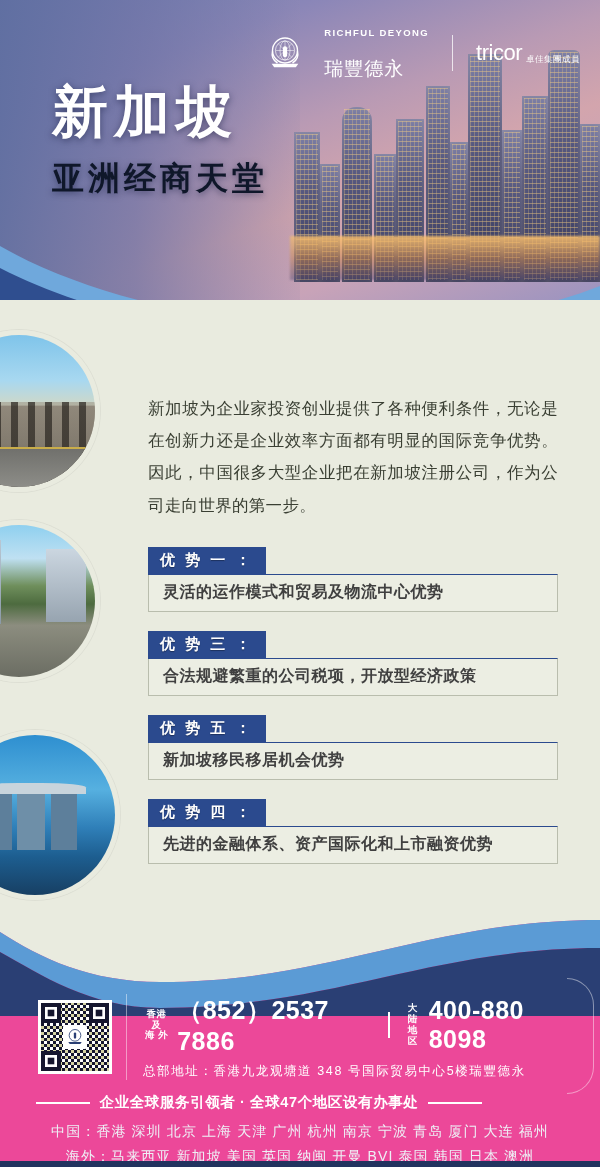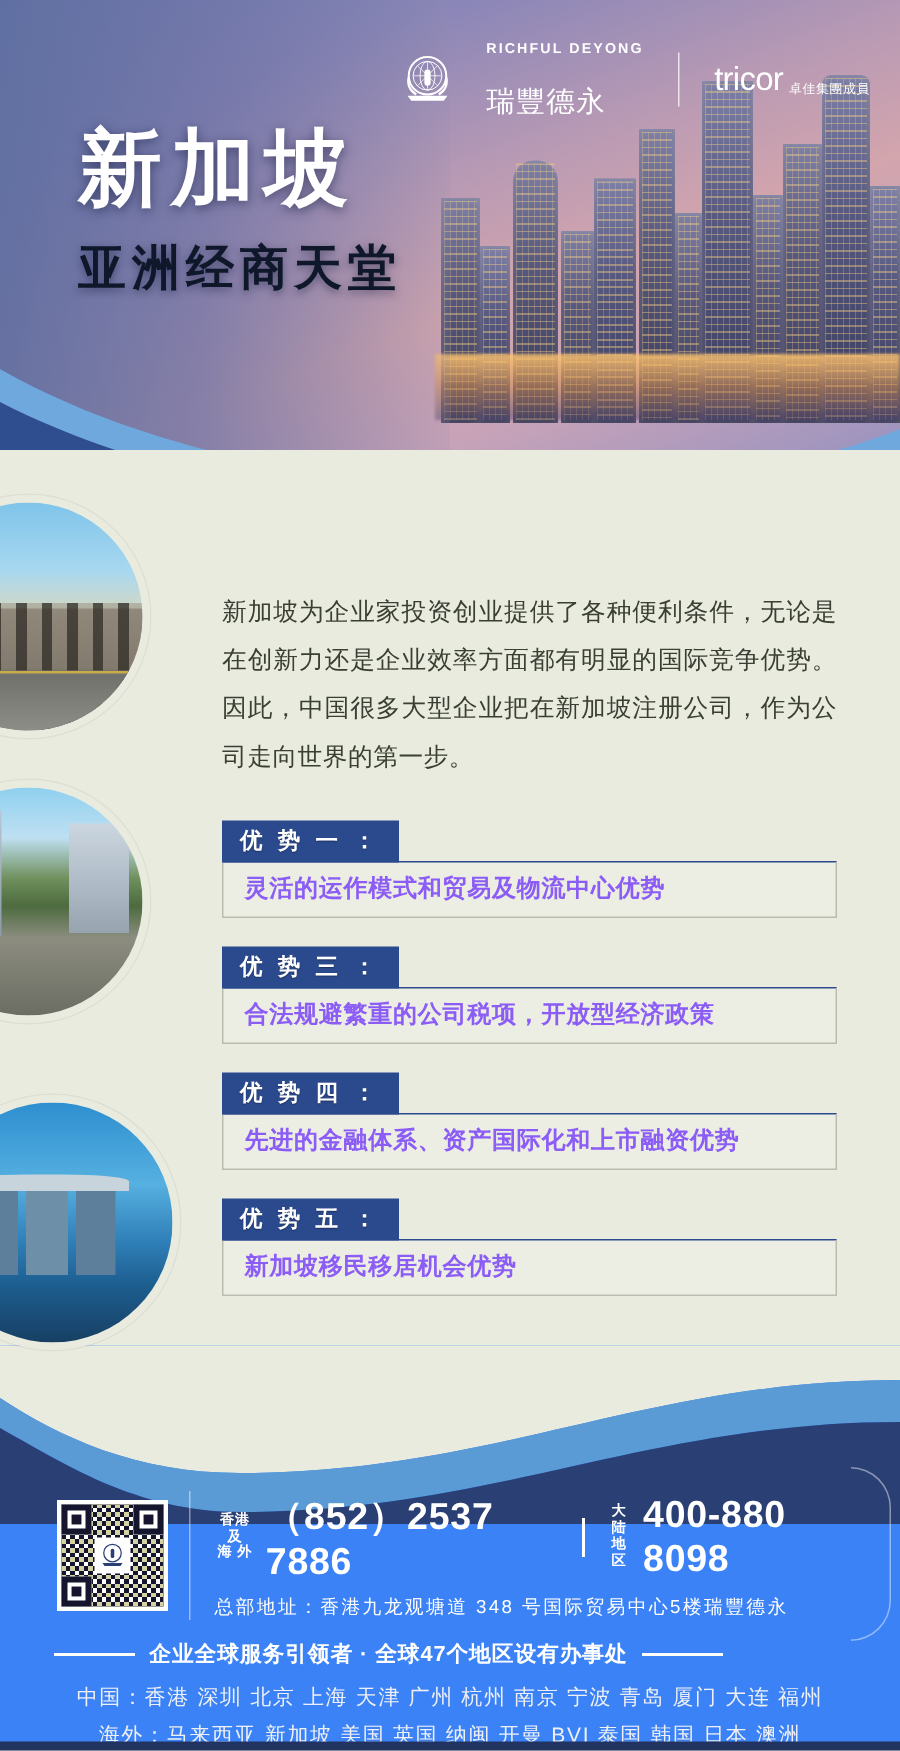--- a/index.html
+++ b/index.html
@@ -158,28 +158,28 @@
     padding:4px 12px 5px 12px;
     position:relative; z-index:2;
     text-shadow:0 1px 1px rgba(0,0,0,.35);
   }
   .adv-body{
     border:1px solid #b9bdad;
     border-top:1px solid #2b4a8e;
     margin-top:-1px;
     padding:7px 12px 8px 14px;
     background:#eceee3;
-    font-size:16px; color:#8b5cf6; font-weight:bold;
+    font-size:16px; color:#404040; font-weight:bold;
     letter-spacing:.5px;
   }
 
   
   .footer{
     position:absolute; left:0; bottom:0; width:600px; height:270px;
-    background:#3b82f6; z-index:4; overflow:hidden;
+    background:#ec4899; z-index:4; overflow:hidden;
   }
   .wave-bottom{ position:absolute; left:0; top:-1px; width:600px; height:120px; z-index:6; }
 
   .contact{
     position:absolute; left:0; top:95px; width:600px; height:90px; z-index:7;
     display:flex; align-items:center; padding-left:38px;
   }
   .qr{
     width:74px; height:74px; background:#ffffff; padding:3px; flex:0 0 auto;
     position:relative;
@@ -315,26 +315,26 @@
     <div class="adv-list">
       <div class="adv">
         <div class="adv-badge">优 势 一 ：</div>
         <div class="adv-body">灵活的运作模式和贸易及物流中心优势</div>
       </div>
       <div class="adv">
         <div class="adv-badge">优 势 三 ：</div>
         <div class="adv-body">合法规避繁重的公司税项，开放型经济政策</div>
       </div>
       <div class="adv">
+        <div class="adv-badge">优 势 五 ：</div>
+        <div class="adv-body">新加坡移民移居机会优势</div>
+      </div>
+      <div class="adv">
         <div class="adv-badge">优 势 四 ：</div>
         <div class="adv-body">先进的金融体系、资产国际化和上市融资优势</div>
-      </div>
-      <div class="adv">
-        <div class="adv-badge">优 势 五 ：</div>
-        <div class="adv-body">新加坡移民移居机会优势</div>
       </div>
     </div>
   </div>
 
   <div class="footer">
     <svg class="wave-bottom" viewBox="0 0 600 120" preserveAspectRatio="none">
       <path d="M0,0 L600,0 L600,24 C430,24 330,86 160,86 C90,86 40,62 0,36 Z" fill="#e9ebdf"></path>
       <path d="M0,36 C40,62 90,86 160,86 C330,86 430,24 600,24 L600,52 C430,52 330,112 160,112 C90,112 40,78 0,56 Z" fill="#5b9bd5"></path>
       <path d="M0,56 C40,78 90,112 160,112 C330,112 430,52 600,52 L600,120 L0,120 Z" fill="#2a3f74"></path>
     </svg>

